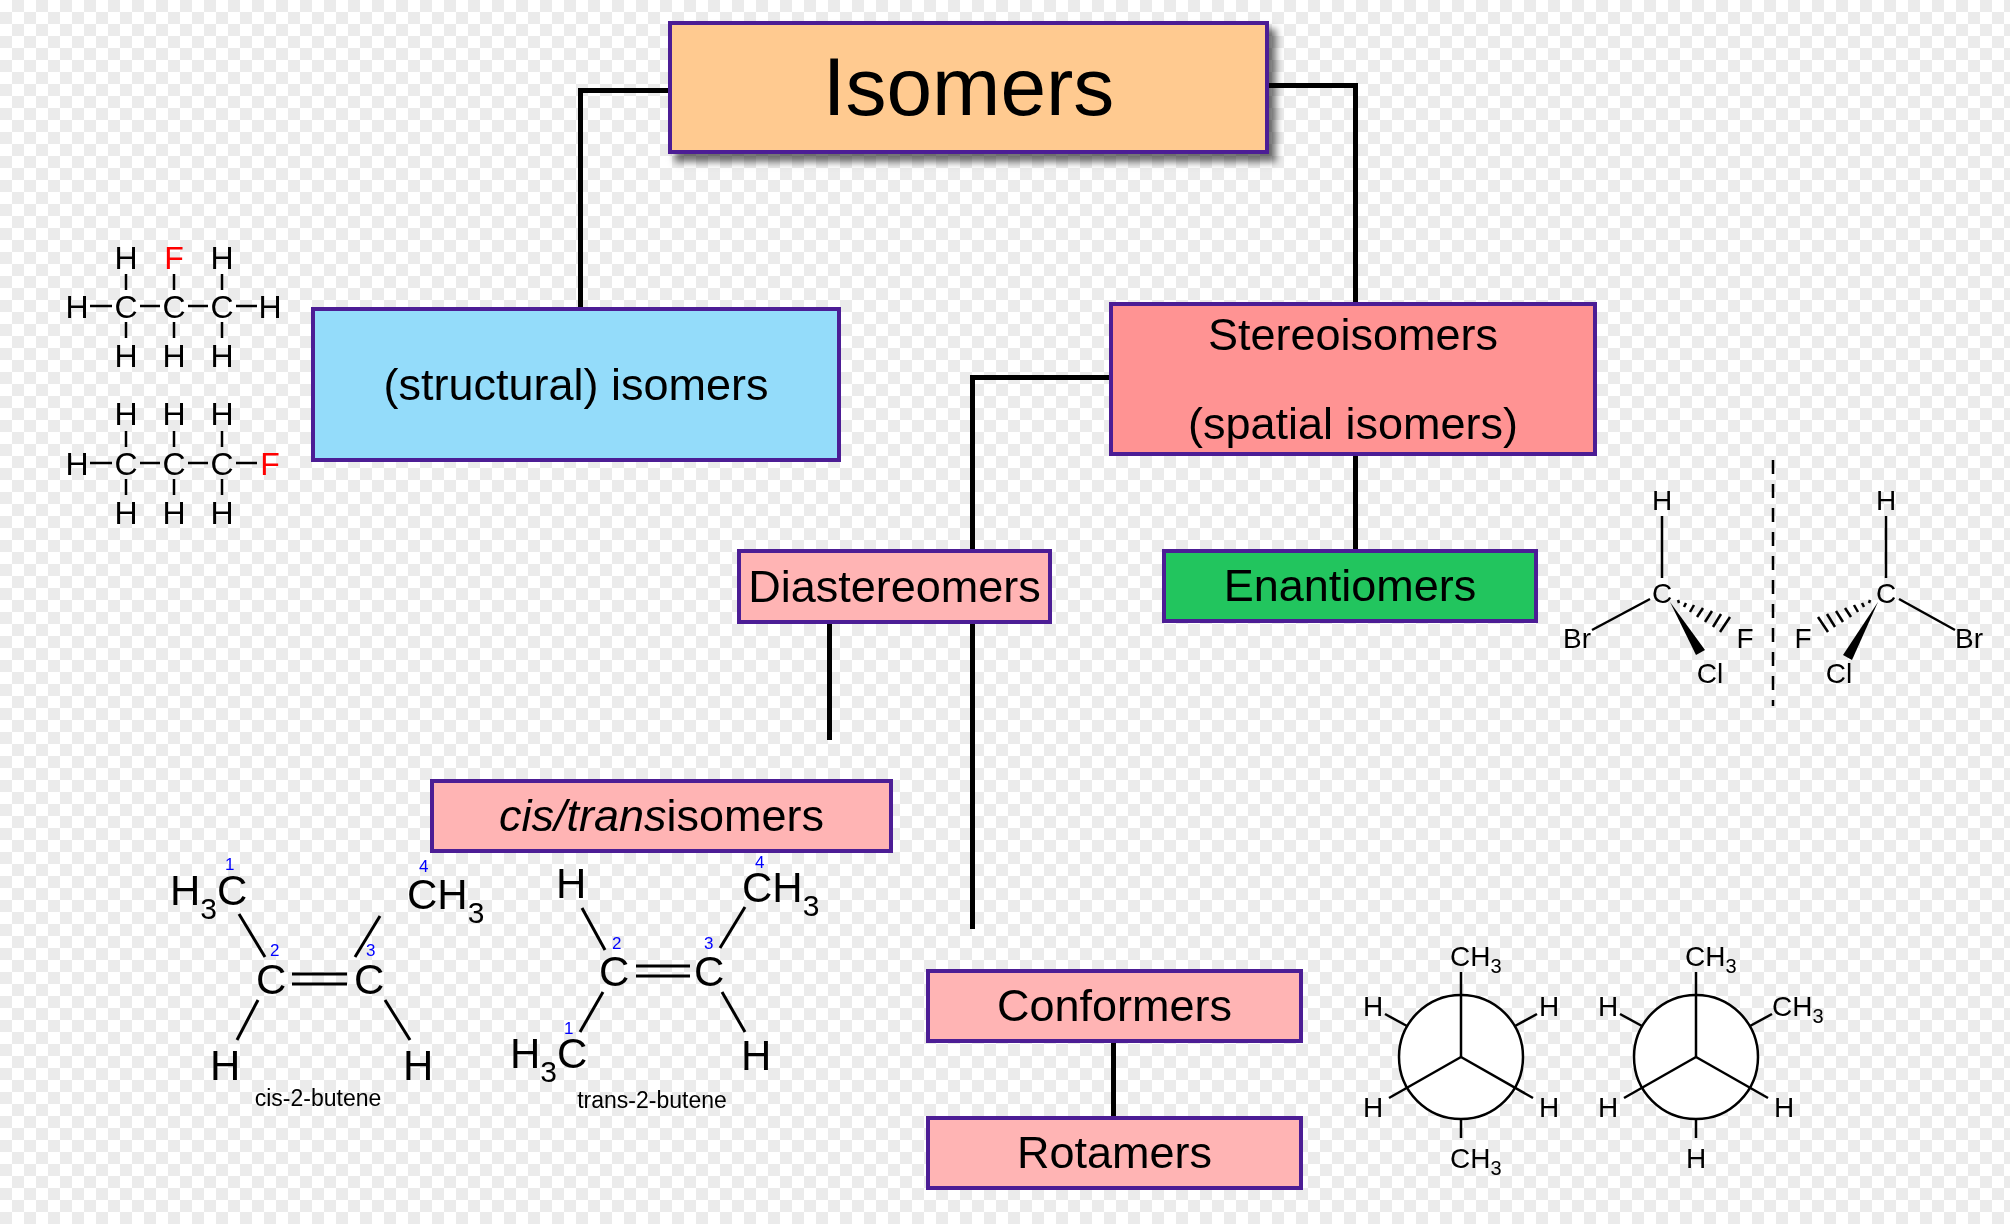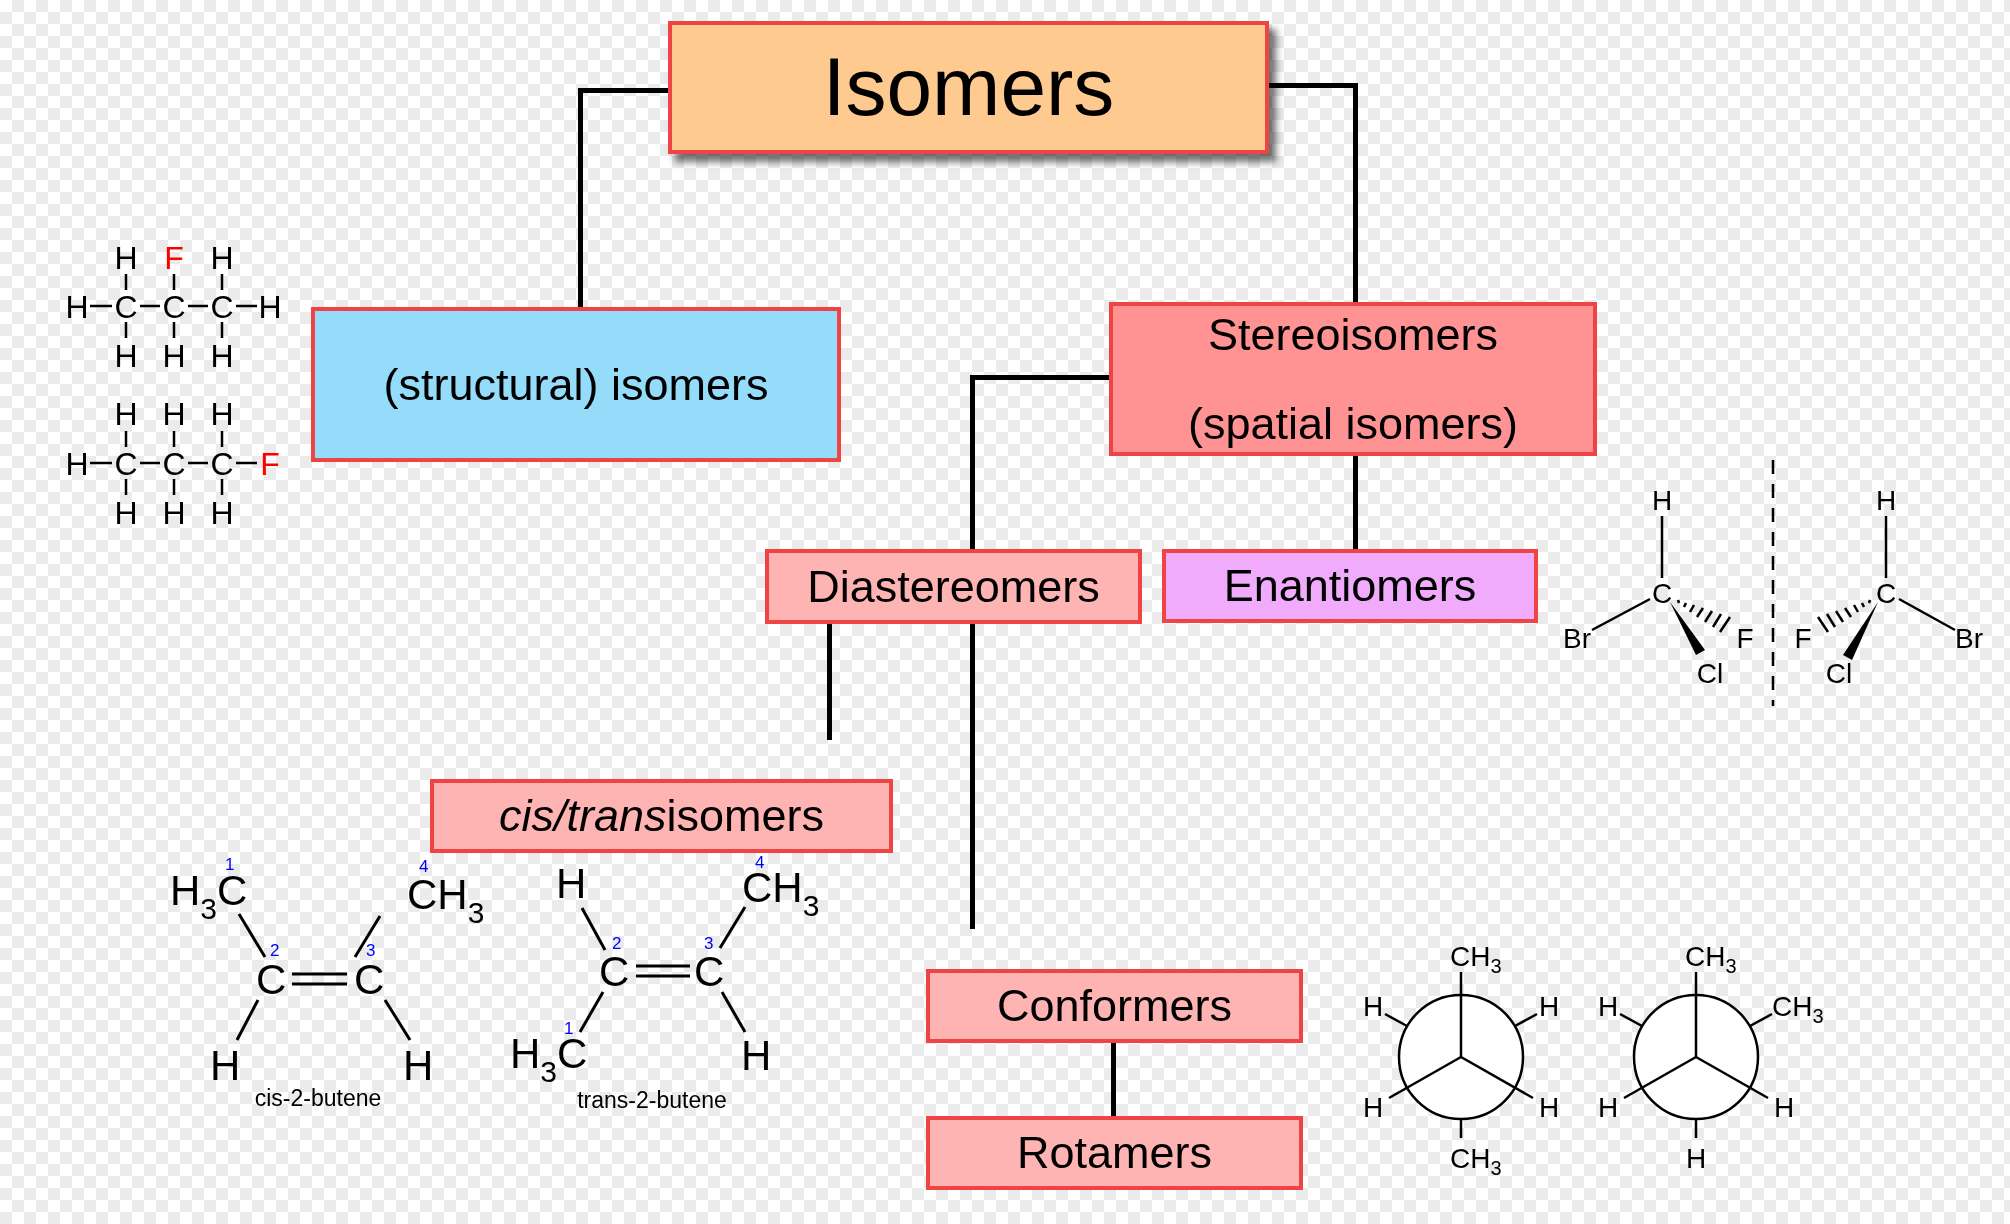--- a/index.html
+++ b/index.html
@@ -7,31 +7,31 @@
     width: 2010px; height: 1224px; position: relative; overflow: hidden;
     background-color: #ffffff;
     background-image:
       linear-gradient(45deg, #ebebeb 25%, transparent 25%, transparent 75%, #ebebeb 75%),
       linear-gradient(45deg, #ebebeb 25%, transparent 25%, transparent 75%, #ebebeb 75%);
     background-size: 24px 24px;
     background-position: 0 0, 12px 12px;
     font-family: "Liberation Sans", sans-serif;
   }
   .box {
-    position: absolute; box-sizing: border-box; border: 4px solid #ef4444;
+    position: absolute; box-sizing: border-box; border: 4px solid #4c1d95;
     display: flex; flex-direction: column; align-items: center; justify-content: center;
     color: #000; text-align: center; line-height: 1.32;
   }
   .box span { display: block; }
   .line { position: absolute; background: #000; }
   #isomers { left: 668px; top: 21px; width: 601px; height: 133px; background: #ffca90; font-size: 82px; box-shadow: 7px 8px 7px rgba(0,0,0,0.55); }
   #constitutional { left: 311px; top: 307px; width: 530px; height: 155px; background: #94dcfa; font-size: 45px; }
   #stereo { left: 1109px; top: 302px; width: 488px; height: 154px; background: #ff9393; font-size: 45px; gap: 29px; }
-  #enantiomers { left: 1162px; top: 549px; width: 376px; height: 74px; background: #f0abfc; font-size: 45px; }
-  #diastereomers { left: 737px; top: 549px; width: 377px; height: 75px; background: #ffb4b4; font-size: 45px; margin-left: 28px; }
+  #enantiomers { left: 1162px; top: 549px; width: 376px; height: 74px; background: #22c55e; font-size: 45px; }
+  #diastereomers { left: 737px; top: 549px; width: 315px; height: 75px; background: #ffb4b4; font-size: 45px; }
   #cistrans { left: 430px; top: 738px; width: 463px; height: 74px; background: #ffb4b4; font-size: 45px; margin-top: 41px; }
   #conformers { left: 926px; top: 969px; width: 377px; height: 74px; background: #ffb4b4; font-size: 45px; }
   #rotamers { left: 926px; top: 1116px; width: 377px; height: 74px; background: #ffb4b4; font-size: 45px; }
   .it { font-style: italic; }
   svg { position: absolute; left: 0; top: 0; overflow: visible; }
   .chem { font-family: "Liberation Sans", sans-serif; fill: #000; }
 </style>
 </head>
 <body>
 

